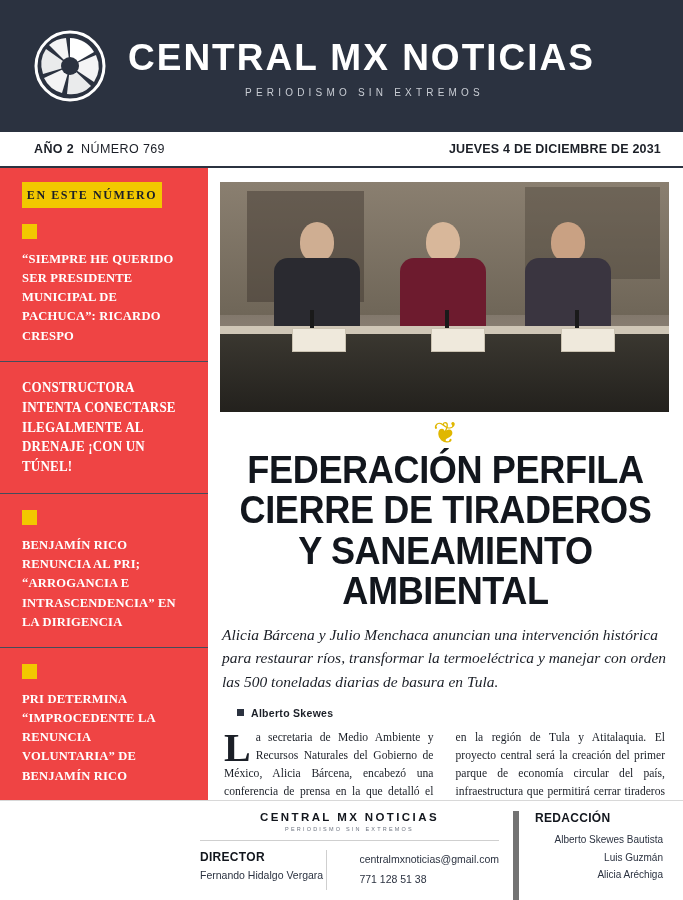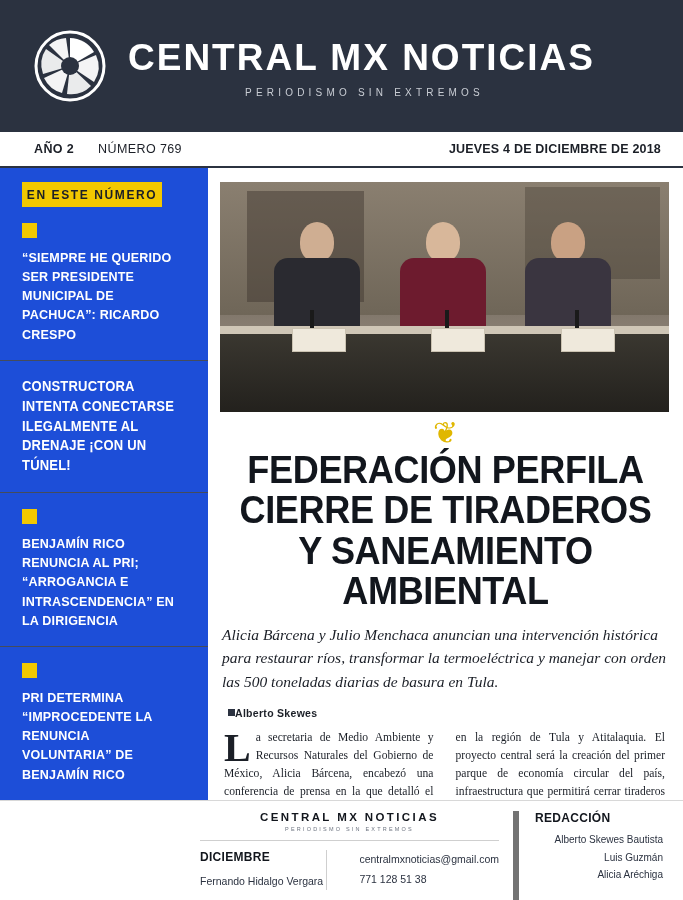--- a/index.html
+++ b/index.html
@@ -72,22 +72,23 @@
   }
 
   
   .content {
     display: flex;
     height: 732px;
   }
   .sidebar {
     width: 208px;
     flex: 0 0 208px;
-    background: #1d4ed8;
+    background: #ef4444;
     padding: 0;
+    font-family: Liberation Serif, serif;
   }
   .main {
     flex: 1;
     background: #ffffff;
     position: relative;
   }
 
   
   .sb-banner {
     background: #f2c800;
@@ -198,21 +199,22 @@
     font-style: italic;
     font-size: 15.5px;
     line-height: 1.5;
     color: #1b1f27;
     padding: 12px 16px 0 14px;
     text-align: left;
   }
   .byline {
     display: flex;
     align-items: center;
-    padding: 14px 0 0 20px;
+    gap: 7px;
+    padding: 14px 0 0 29px;
     font-size: 10.5px;
     font-weight: bold;
     color: #1b1f27;
     letter-spacing: .3px;
   }
   .byline .sq { width: 7px; height: 7px; background: #2b3240; }
 
   .cols {
     display: flex;
     gap: 22px;
@@ -254,21 +256,21 @@
     text-align: center;
     font-size: 5.5px;
     letter-spacing: 2.2px;
     color: #6d7480;
     margin-top: 3px;
   }
   .foot-rule { height: 1px; background: #cfcfcf; margin: 8px 0 9px; }
   .foot-row { display: flex; }
   .foot-dir { flex: 1; }
   .foot-label { font-size: 12px; font-weight: bold; color: #12161d; letter-spacing: .3px; }
-  .foot-val { font-size: 10.5px; color: #2b3240; margin-top: 11px; }
+  .foot-val { font-size: 10.5px; color: #2b3240; margin-top: 5px; }
   .foot-contact {
     flex: 1;
     border-left: 1px solid #cfcfcf;
     padding-left: 32px;
     font-size: 10.5px;
     color: #2b3240;
     line-height: 1.9;
   }
   .foot-right {
     width: 150px;
@@ -301,23 +303,23 @@
     </div>
     <div class="brand-block">
       <div class="brand-title">CENTRAL MX NOTICIAS</div>
       <div class="brand-sub">PERIODISMO SIN EXTREMOS</div>
     </div>
   </div>
 
   <div class="datebar">
     <div class="issue">
       <b>AÑO 2</b>
-      <span class="num" style="margin-left:20px;">NÚMERO 769</span>
-    </div>
-    <div class="date">JUEVES 4 DE DICIEMBRE DE 2018</div>
+      <span class="num" style="margin-left:3px;">NÚMERO 769</span>
+    </div>
+    <div class="date">JUEVES 4 DE DICIEMBRE DE 2031</div>
   </div>
 
   <div class="content">
 
     <div class="sidebar">
       <div class="sb-banner">EN ESTE NÚMERO</div>
 
       <div class="sb-item">
         <div class="sb-square"></div>
         <div class="sb-head">“SIEMPRE HE QUERIDO SER PRESIDENTE MUNICIPAL DE PACHUCA”: RICARDO CRESPO</div>
@@ -391,21 +393,21 @@
     </div>
   </div>
 
   <div class="footer">
     <div class="foot-left">
       <div class="foot-brand">CENTRAL MX NOTICIAS</div>
       <div class="foot-brand-sub">PERIODISMO SIN EXTREMOS</div>
       <div class="foot-rule"></div>
       <div class="foot-row">
         <div class="foot-dir">
-          <div class="foot-label">DICIEMBRE</div>
+          <div class="foot-label">DIRECTOR</div>
           <div class="foot-val">Fernando Hidalgo Vergara</div>
         </div>
         <div class="foot-contact">
           <div>centralmxnoticias@gmail.com</div>
           <div>771 128 51 38</div>
         </div>
       </div>
     </div>
     <div class="foot-right">
       <div class="foot-label">REDACCIÓN</div>

